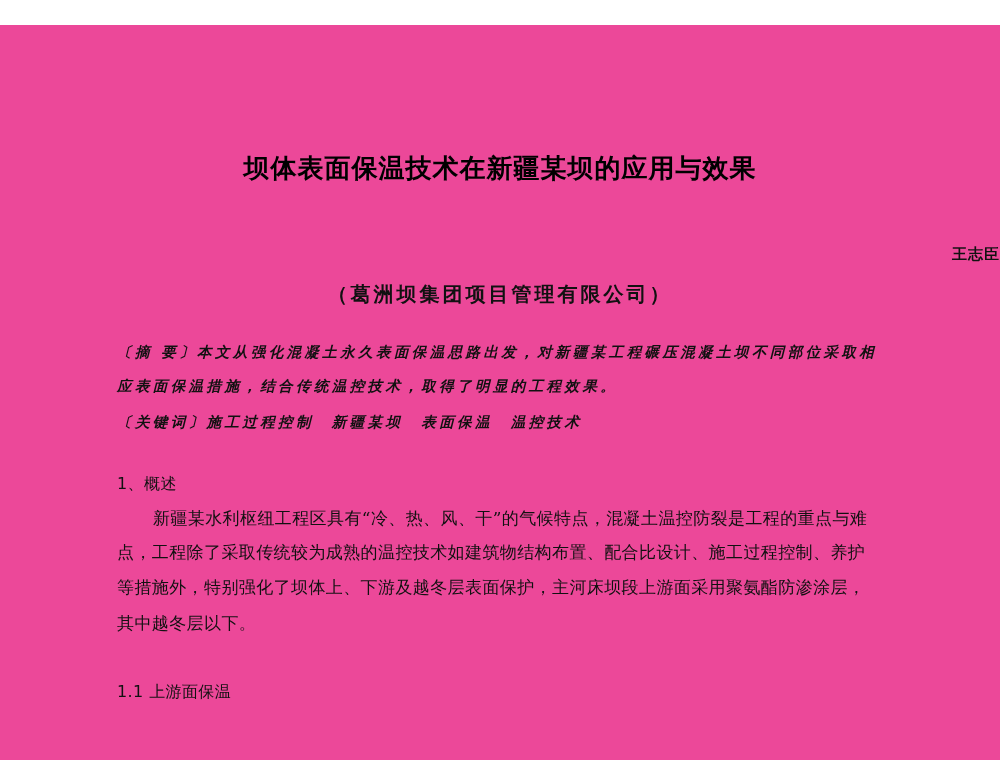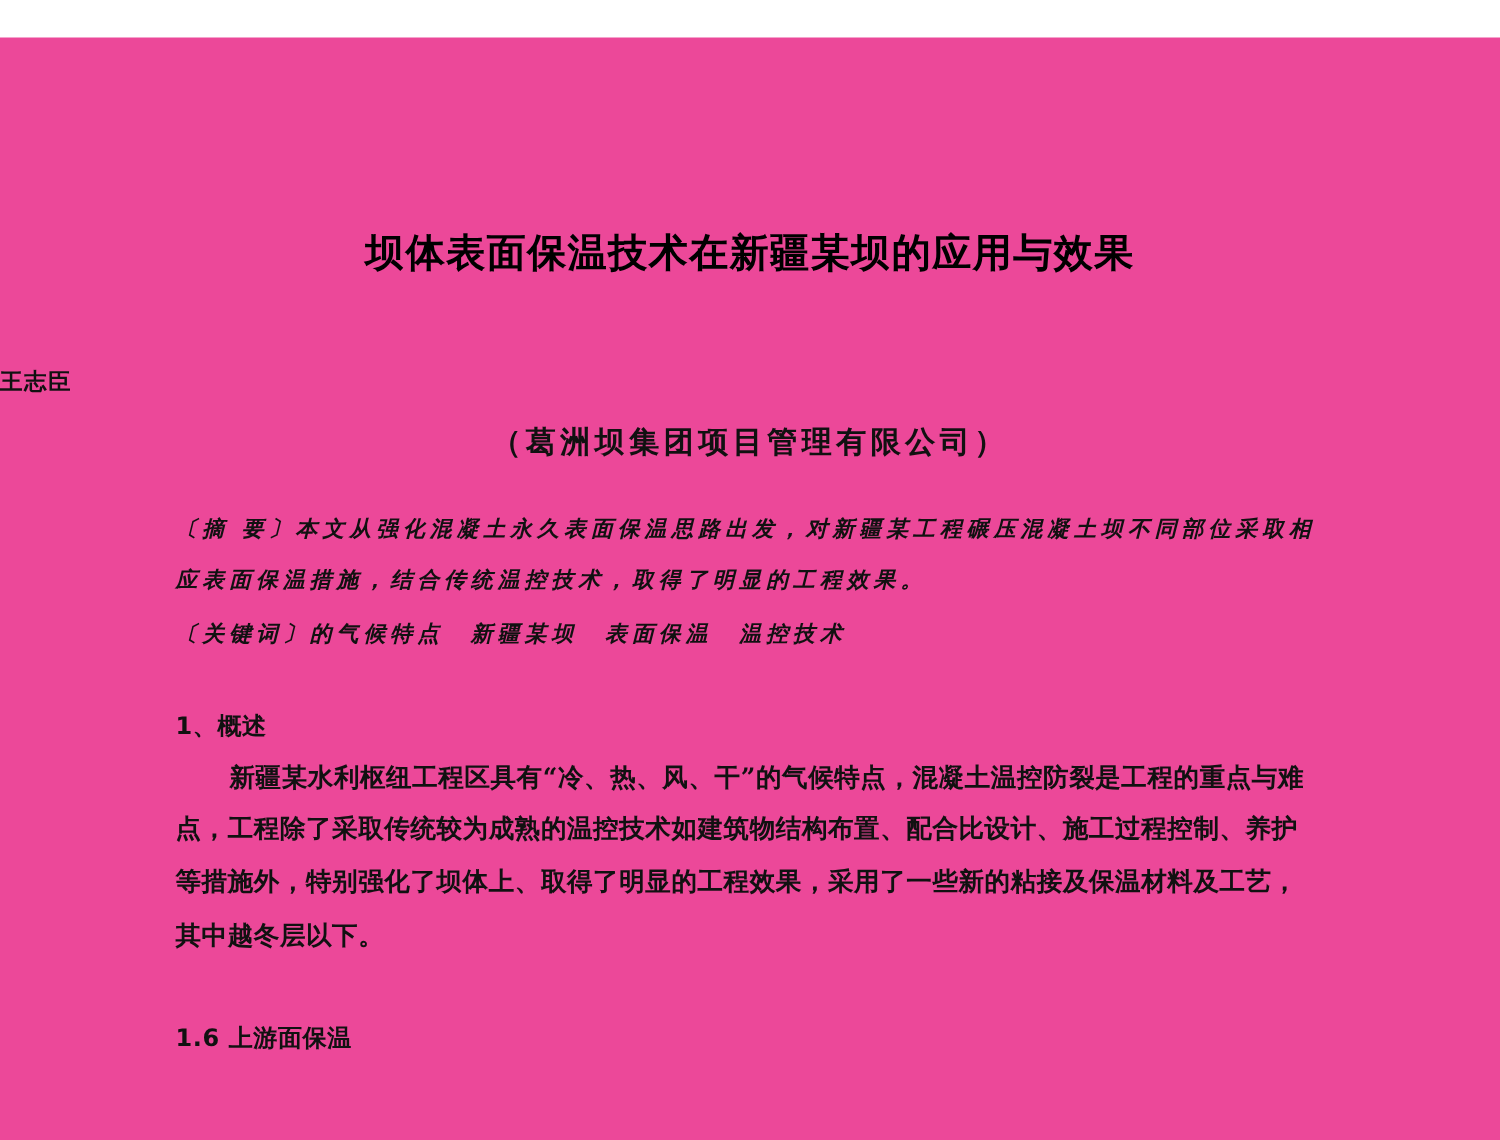--- a/index.html
+++ b/index.html
@@ -2,43 +2,43 @@
 <html><head>
 <meta charset="utf-8">
 <style>
   html, body { margin: 0; padding: 0; background: #ffffff; }
   body { width: 1000px; height: 760px; overflow: hidden; position: relative;
          font-family: "DejaVu Serif", "Liberation Serif", serif; color: #111; }
   .page { position: absolute; left: 0; top: 0; width: 1000px; height: 760px; background: #ec4899; margin-top: 25px; }
   .title { position: absolute; left: 0; width: 1000px; top: 126px; text-align: center;
            font-family: "DejaVu Sans", "Liberation Sans", sans-serif; font-weight: bold;
            font-size: 26px; letter-spacing: 1px; color: #000; }
-  .author { position: absolute; left: 0; width: 1000px; top: 220px; text-align: left;
+  .author { position: absolute; left: 0; width: 1000px; top: 220px; text-align: right;
             font-size: 15px; font-weight: bold; letter-spacing: 1px; }
   .affil { position: absolute; left: 0; width: 1000px; top: 256px; text-align: center;
            font-size: 20px; font-weight: bold; letter-spacing: 3px; }
   .abs { position: absolute; left: 117px; width: 770px; font-size: 14.5px; font-weight: bold;
          font-style: italic; letter-spacing: 3.4px; white-space: nowrap; }
-  .line { position: absolute; left: 117px; font-size: 17px; font-weight: bold; white-space: nowrap;
+  .line { position: absolute; left: 117px; font-size: 17px; font-weight: normal; white-space: nowrap;
           letter-spacing: 0.4px; }
   .indent { left: 153px; text-align: right; }
   .head { font-family: "DejaVu Sans", "Liberation Sans", sans-serif; font-size: 16px; }
 </style>
 </head>
 <body>
 
 <div class="page">
   <div class="title">坝体表面保温技术在新疆某坝的应用与效果</div>
   <div class="author">王志臣</div>
   <div class="affil">（葛洲坝集团项目管理有限公司）</div>
 
   <div class="abs" style="top:318px">〔摘 要〕本文从强化混凝土永久表面保温思路出发，对新疆某工程碾压混凝土坝不同部位采取相</div>
   <div class="abs" style="top:352px">应表面保温措施，结合传统温控技术，取得了明显的工程效果。</div>
-  <div class="abs" style="top:388px">〔关键词〕的气候特点　新疆某坝　表面保温　温控技术</div>
+  <div class="abs" style="top:388px">〔关键词〕施工过程控制　新疆某坝　表面保温　温控技术</div>
 
   <div class="line head" style="top:449px">1、概述</div>
   <div class="line indent" style="top:482px">新疆某水利枢纽工程区具有“冷、热、风、干”的气候特点，混凝土温控防裂是工程的重点与难</div>
   <div class="line" style="top:516px">点，工程除了采取传统较为成熟的温控技术如建筑物结构布置、配合比设计、施工过程控制、养护</div>
-  <div class="line" style="top:551px">等措施外，特别强化了坝体上、取得了明显的工程效果，采用了一些新的粘接及保温材料及工艺，</div>
+  <div class="line" style="top:551px">等措施外，特别强化了坝体上、下游及越冬层表面保护，主河床坝段上游面采用聚氨酯防渗涂层，</div>
   <div class="line" style="top:587px">其中越冬层以下。</div>
 
-  <div class="line head" style="top:657px">1.6 上游面保温</div>
+  <div class="line head" style="top:657px">1.1 上游面保温</div>
 </div>
 
 </body></html>

